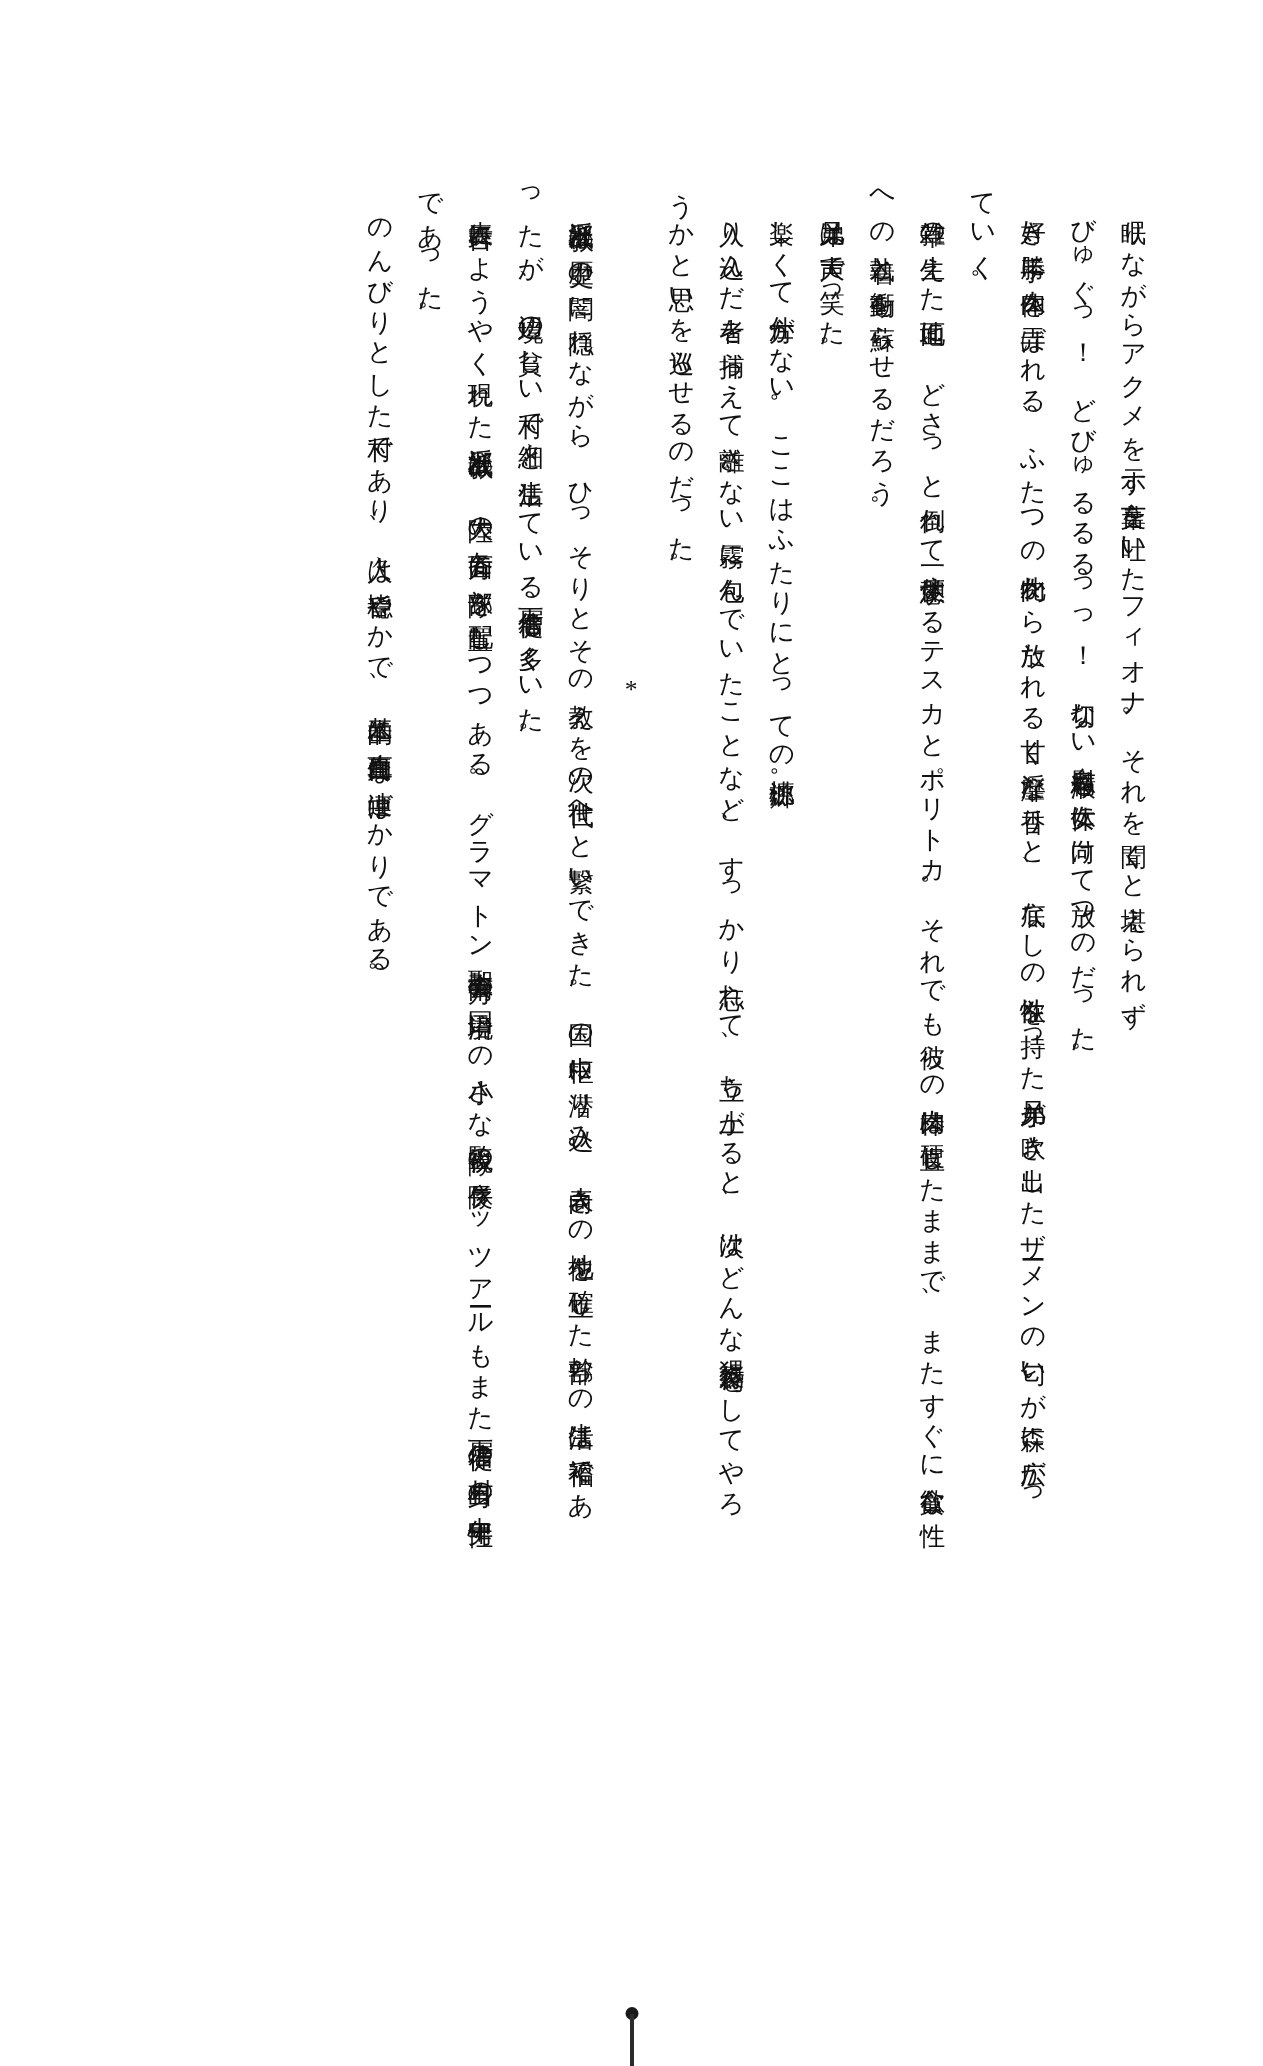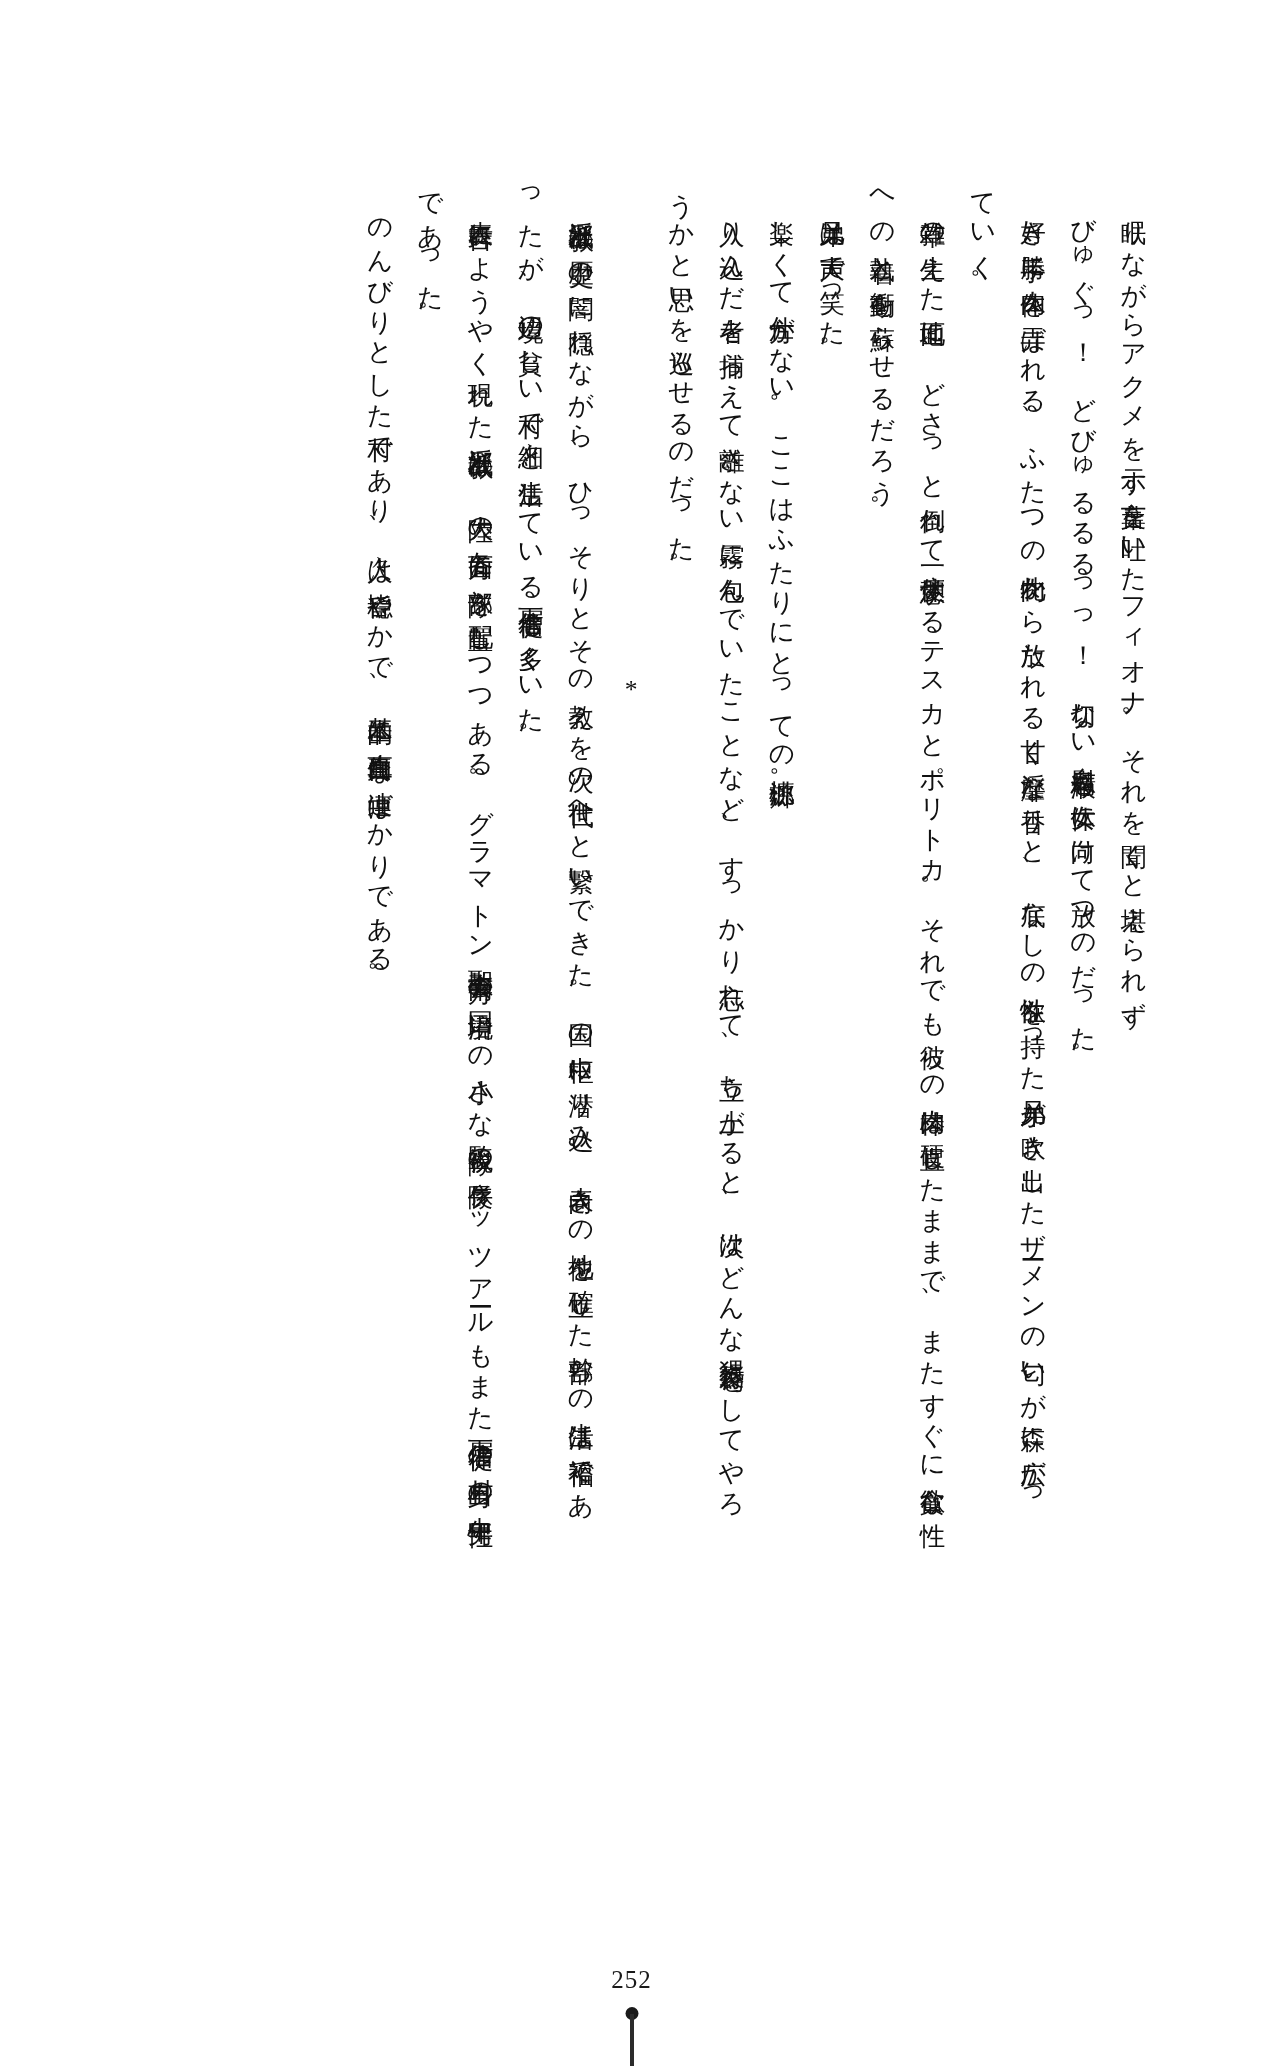--- a/index.html
+++ b/index.html
@@ -108,16 +108,15 @@
     <p class="para-indent">楽しくて仕方がない。ここはふたりにとっての桃源郷。</p>
     <p class="para-indent">入り込んだ者を捕らえて離さない霧に包んでいたことなど、すっかり忘れて、立ち上がると、次はどんな猥褻行為をしてやろうかと思いを巡らせるのだった。</p>
     <p class="scene-break">
         <span class="star">*</span>
       </p>
     <p class="para-indent">淫祇邪教は歴史の闇に隠れながら、ひっそりとその教えを次の世代へと繋いできた。国の中枢に潜り込み、表向きの地位を確立した幹部らの生活は裕福であったが、辺境の貧しい村で細々と生活している下層信徒も多くいた。</p>
     <p class="para-indent">表舞台にようやく現れた淫祇邪教は、大陸の各方面に部隊を配置しつつある。グラマトン聖教会南方の国境沿いの小さな監視隊の隊長ケッツアールもまた下層信徒の村出身の中年男性であった。</p>
     <p class="para-indent">のんびりとした村であり、人々は皆穏やかで、基本的に生真面目な連中ばかりである。</p>
   </div>
 
-  <div class="page-number">252</div>
   <div class="footer-dot"></div>
   <div class="footer-mark"></div>
 </div>
 
 </body></html>

